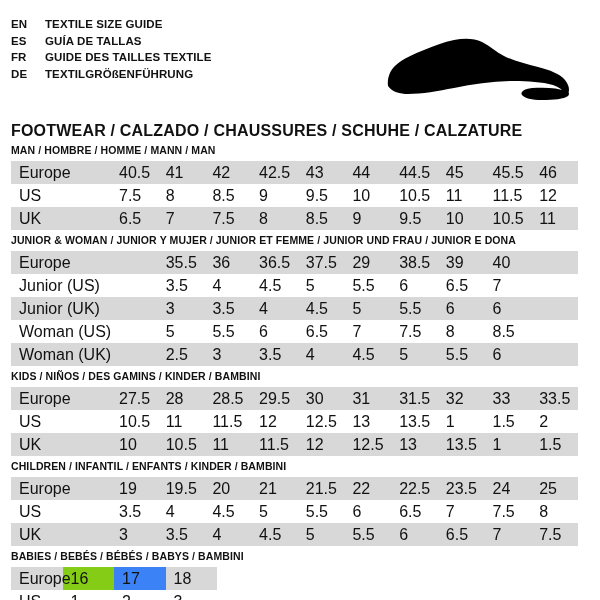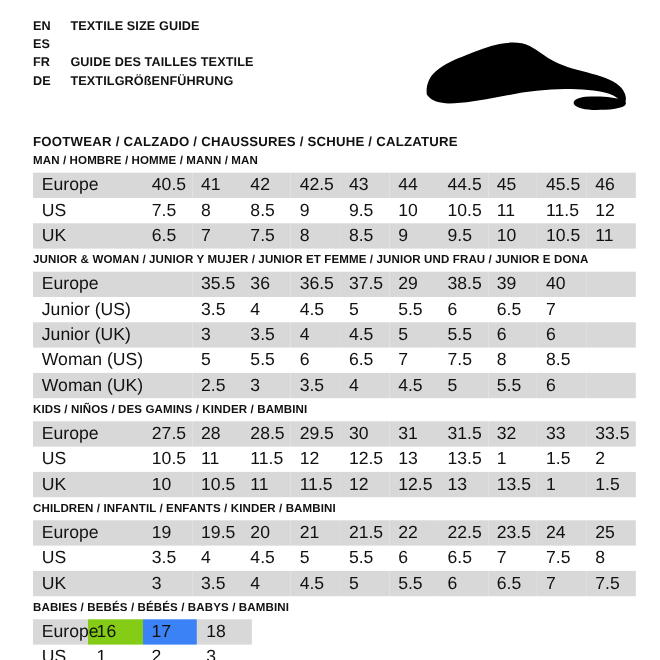--- a/index.html
+++ b/index.html
@@ -12,21 +12,21 @@
     background: #ffffff;
     font-family: "Liberation Sans", sans-serif;
     color: #111111;
     overflow: hidden;
   }
   .page {
     position: relative;
     width: 600px;
     height: 600px;
     box-sizing: border-box;
-    padding: 16px 22px 0 30px;
+    padding: 16px 22px 0 11px;
     border-radius: 26px;
   }
 
   
   .header {
     display: flex;
     align-items: flex-start;
     justify-content: space-between;
   }
   .lang-list {
@@ -55,21 +55,21 @@
     margin-top: 12px;
   }
   .shoe-wrap svg {
     display: block;
     width: 100%;
     height: 100%;
   }
 
   .footwear-title {
     margin-top: 14px;
-    font-size: 12px;
+    font-size: 16px;
     font-weight: bold;
     letter-spacing: 0.2px;
   }
 
   
   .section {
     margin-top: 4px;
   }
   .section-title {
     font-size: 10.5px;
@@ -105,20 +105,21 @@
 <div class="page">
 
   <div class="header">
     <div class="lang-list">
         <div class="lang-row">
           <span class="lang-code">EN</span>
           <span class="lang-text">TEXTILE SIZE GUIDE</span>
         </div>
         <div class="lang-row">
           <span class="lang-code">ES</span>
+          <span class="lang-text">GUÍA DE TALLAS</span>
         </div>
         <div class="lang-row">
           <span class="lang-code">FR</span>
           <span class="lang-text">GUIDE DES TAILLES TEXTILE</span>
         </div>
         <div class="lang-row">
           <span class="lang-code">DE</span>
           <span class="lang-text">TEXTILGRÖßENFÜHRUNG</span>
         </div>
       </div>

